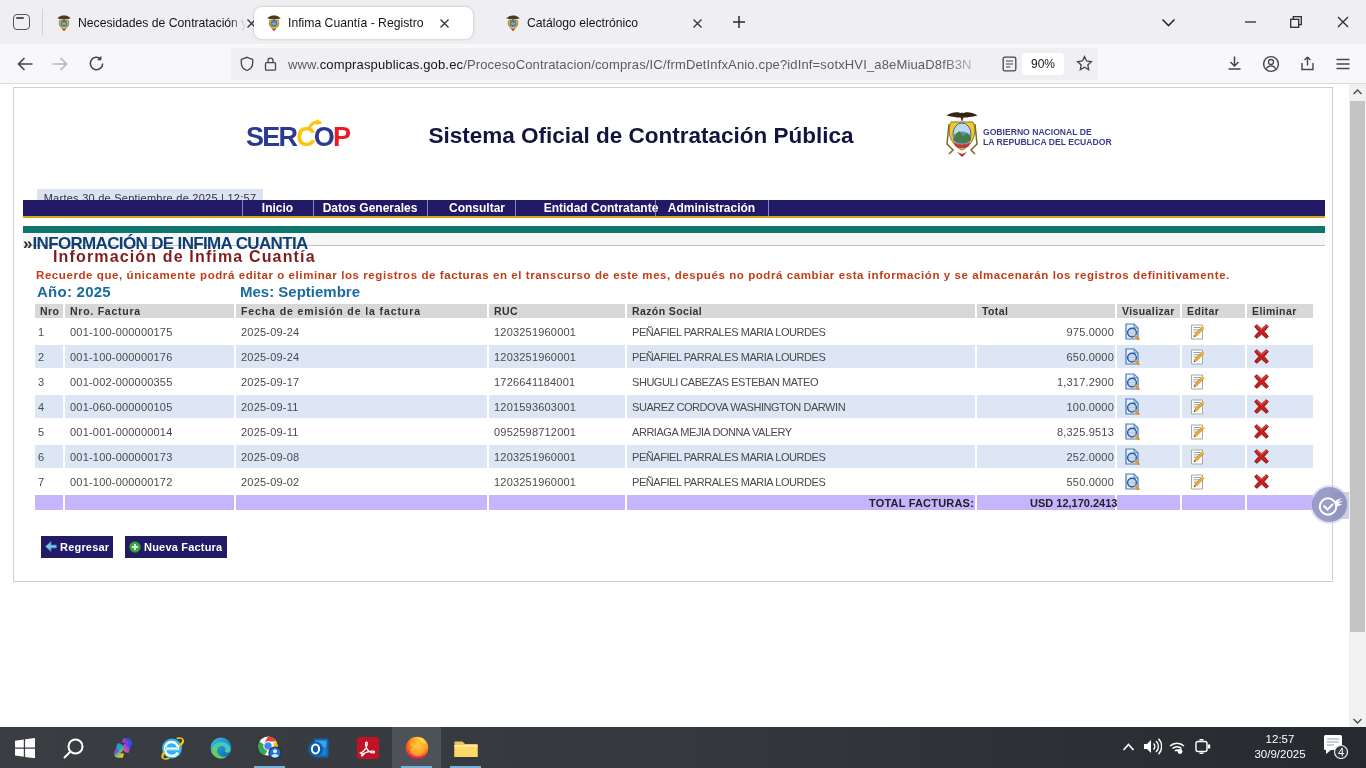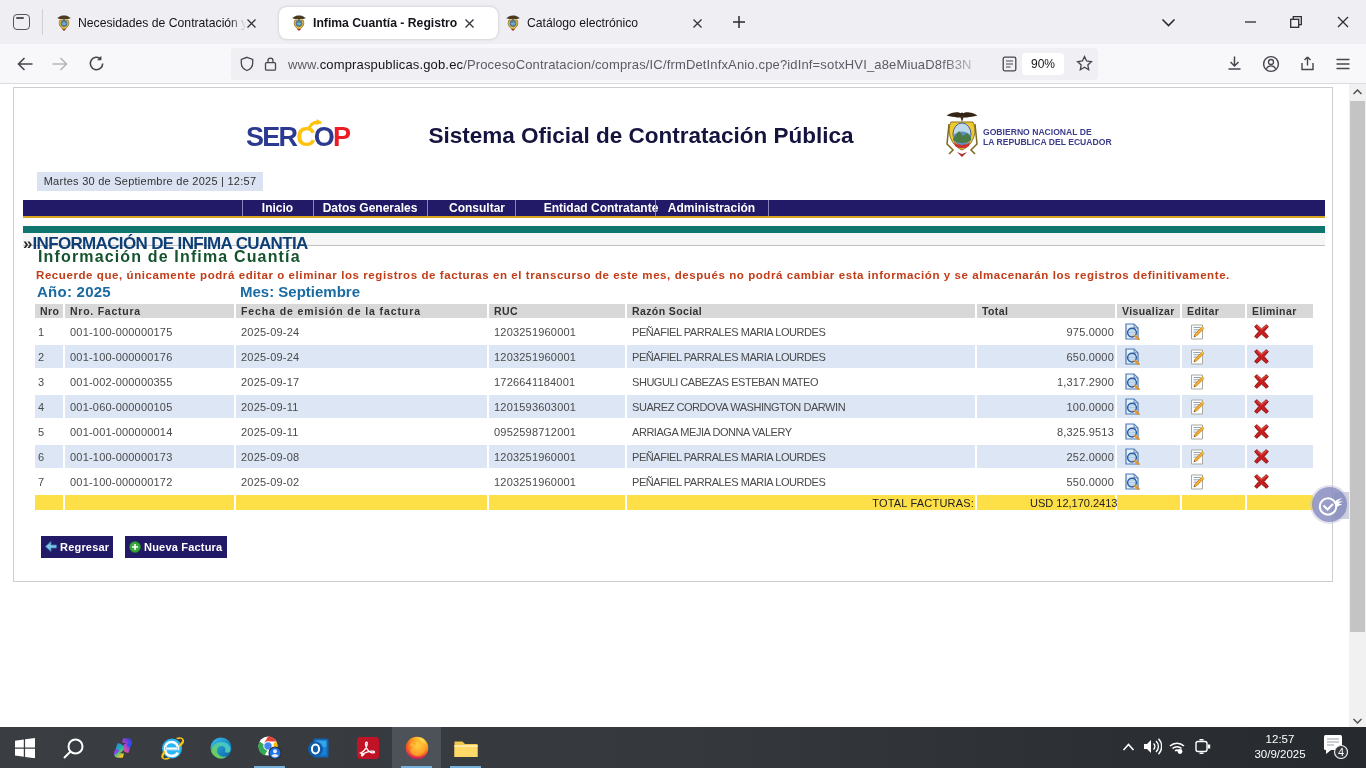--- a/index.html
+++ b/index.html
@@ -8,59 +8,59 @@
 .abs { position:absolute; }
 
 
 #tabbar { position:absolute; left:0; top:0; width:1366px; height:44px; background:#efeff3; }
 #fxview { position:absolute; left:13px; top:14px; width:17px; height:16px; border:1.8px solid #55555f; border-radius:4px; }
 #fxview:before { content:""; position:absolute; left:1.5px; top:1.5px; width:8px; height:2.4px; background:#55555f; border-radius:1px; }
 #tabsep { position:absolute; left:42px; top:9px; width:1px; height:26px; background:#cfcfd8; }
 .tab { position:absolute; top:7px; height:32px; }
 .tab .title { position:absolute; top:9px; font-size:12.2px; color:#15141a; white-space:nowrap; overflow:hidden; }
 .tabx { position:absolute; top:10px; width:13px; height:13px; }
-#tab2 { left:279px; width:219px; background:#fff; border-radius:8px; box-shadow:0 0 3px rgba(0,0,0,.22);font-weight:bold; }
+#tab2 { left:254px; width:219px; background:#fff; border-radius:8px; box-shadow:0 0 3px rgba(0,0,0,.22); }
 #toolbar { position:absolute; left:0; top:44px; width:1366px; height:40px; background:#f8f8fa; border-bottom:1px solid #dadae0; }
 #urlbar { position:absolute; left:231px; top:48px; width:867px; height:32px; background:#f0f0f4; border-radius:4px; }
 #urltext { position:absolute; left:288px; top:57px; font-size:13px; letter-spacing:0.15px; color:#5b5b66; white-space:nowrap; width:702px; overflow:hidden; -webkit-mask-image:linear-gradient(90deg,#000 93%,transparent); }
 #urltext b { color:#15141a; font-weight:normal; }
 #zoompill { position:absolute; left:1022px; top:53px; width:42px; height:22px; background:#fff; border-radius:4px; font-size:12px; color:#15141a; text-align:center; line-height:22px; }
 
 
 #page { position:absolute; left:0; top:84px; width:1349px; height:643px; background:#fff; }
 #pgbox { position:absolute; left:13px; top:87px; width:1320px; height:495px; border:1px solid #cfcfcf; }
 #sercop { position:absolute; left:246px; top:122px; font-weight:bold; font-size:27px; letter-spacing:-1.8px; }
 #hdrtitle { position:absolute; left:0px; top:123px; width:1282px; text-align:center; font-size:22.5px; font-weight:bold; color:#14143f; }
 #govlogo { position:absolute; left:945px; top:110px; }
 #govtxt { position:absolute; left:983px; top:127px; font-family:Liberation Sans, sans-serif; font-size:8.6px; font-weight:bold; color:#3c3c8c; line-height:10px; letter-spacing:0; }
 .infobox { position:absolute; top:172px; height:19px; background:#dbe2f1; font-size:11px; color:#333; line-height:19px; }
-#datebox { left:37px; width:226px; text-align:center; letter-spacing:0.25px; }
+#datebox { left:37px; width:226px; text-align:center; letter-spacing:0.25px;margin-top:17px; }
 #rucbox { left:733px; width:574px; text-align:center; }
 #rucbox b { color:#222; }
 #rucbox a { color:#1a1a8c; font-weight:bold; text-decoration:underline; }
 #menubar { position:absolute; left:23px; top:200px; width:1302px; height:18px; background:#221a67; border-bottom:2px solid #d9a521; }
 #menubar .sep { position:absolute; top:0; width:1px; height:16px; background:#8888bb; }
 #menubar .mi { position:absolute; top:0; height:16px; line-height:17px; color:#fff; font-weight:bold; font-size:12px; text-align:center; }
 #h1row { position:absolute; left:23px; top:226px; width:1302px; height:20px; background:#f6f6f6; border-top:7px solid #0f766e; border-bottom:1px solid #c0c0c0; line-height:21px; }
 #h1row .arr { color:#2b2b2b; font-size:17px; font-weight:bold; }
 #h1row .txt { color:#0d3e75; font-size:17px; font-weight:bold; letter-spacing:-0.65px; }
-#h2 { position:absolute; left:38px; top:248px; font-size:16px; font-weight:bold; color:#14532d; letter-spacing:1.15px; }
+#h2 { position:absolute; left:53px; top:248px; font-size:16px; font-weight:bold; color:#7f1d1d; letter-spacing:1.15px; }
 #warn { position:absolute; left:36px; top:269px; font-size:11.5px; font-weight:bold; color:#c23c17; letter-spacing:0.58px; }
 #anio { position:absolute; left:37px; top:283px; font-size:15px; font-weight:bold; color:#1a6ba3; letter-spacing:0.25px; }
 #mes { position:absolute; left:240px; top:283px; font-size:15px; font-weight:bold; color:#1a6ba3; }
 
 #tbl { position:absolute; left:33px; top:302px; width:1282px; border-collapse:separate; border-spacing:2px; table-layout:fixed; }
 #tbl th { background:#d8d8d8; color:#333; font-size:10.5px; font-weight:bold; text-align:left; height:14px; padding:0 0 0 5px; letter-spacing:0.4px; white-space:nowrap; overflow:hidden; }
 #tbl td { font-size:11px; color:#4a4a4a; height:23px; padding:0 0 0 5px; letter-spacing:0.2px; white-space:nowrap; overflow:hidden; }
 #tbl td:first-child { padding-left:3px; }
 #tbl td.rz { letter-spacing:-0.45px; }
 #tbl tr.w td { background:#fff; }
 #tbl tr.b td { background:#dce6f5; }
 #tbl .num { text-align:right; padding:0 1px 0 0; letter-spacing:0.2px; }
-#tbl tr.tot td { background:#fde047; height:15px; font-weight:normal; color:#222; }
+#tbl tr.tot td { background:#c4b5fd; height:15px; font-weight:bold; color:#222; }
 #tbl .cicon { padding:0 0 0 7px; }
 #tbl .cicon svg { vertical-align:middle; }
 
 .btn { position:absolute; top:536px; height:22px; background:#221a67; color:#fff; font-size:11px; font-weight:bold; line-height:22px; }
 .btn svg { position:absolute; left:4px; top:5px; }
 .btn span { position:absolute; left:19px; letter-spacing:0.2px; }
 #footer { position:absolute; left:23px; top:563px; width:1302px; height:15px; background:#221a67; color:#fff; text-align:center; font-size:11px; font-weight:bold; line-height:15px; }
 
 #sbar { position:absolute; left:1349px; top:84px; width:17px; height:643px; background:#f1f1f1; }
 #sthumb { position:absolute; left:1350px; top:101px; width:15px; height:531px; background:#c4c4c4; }

